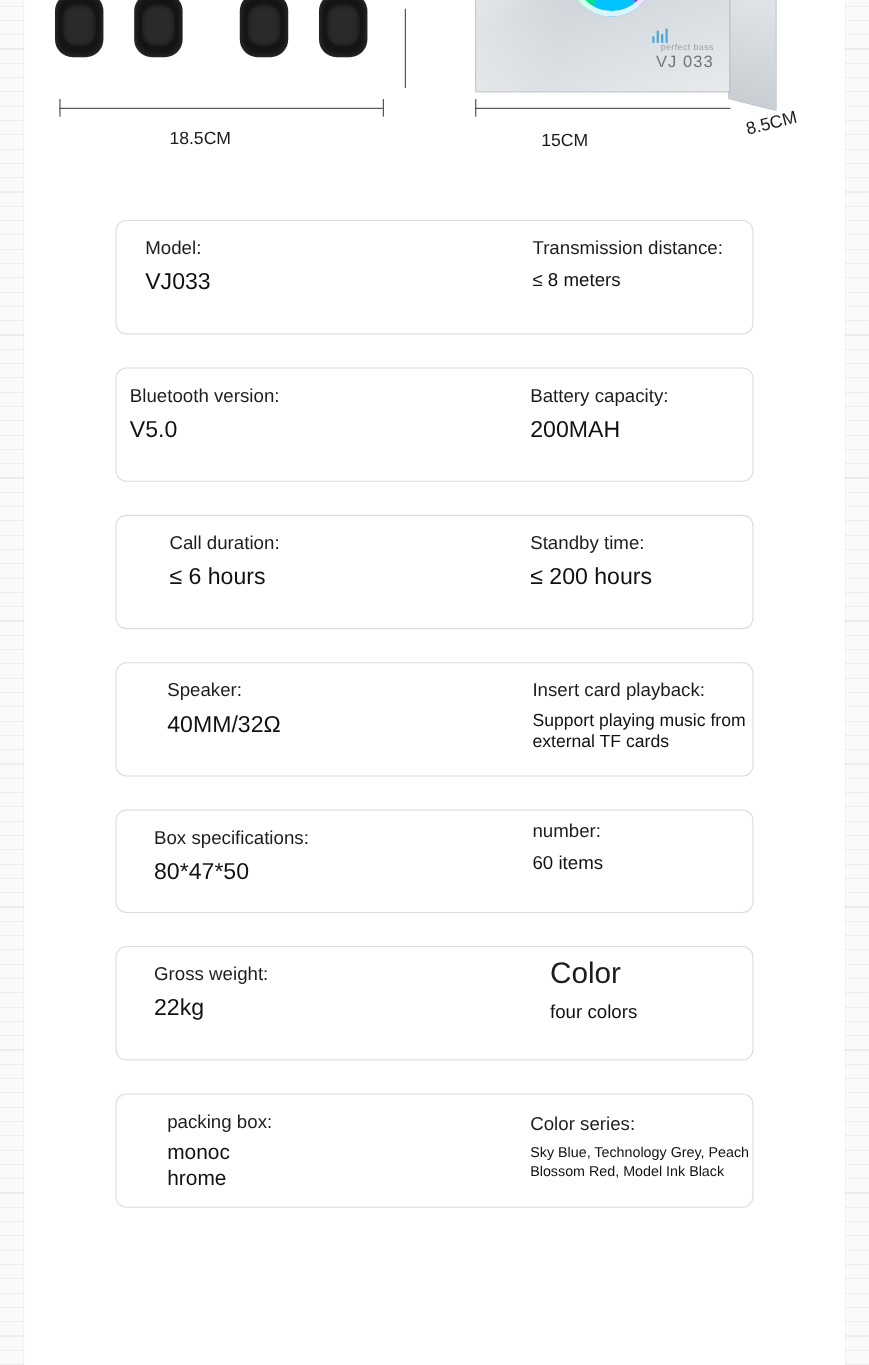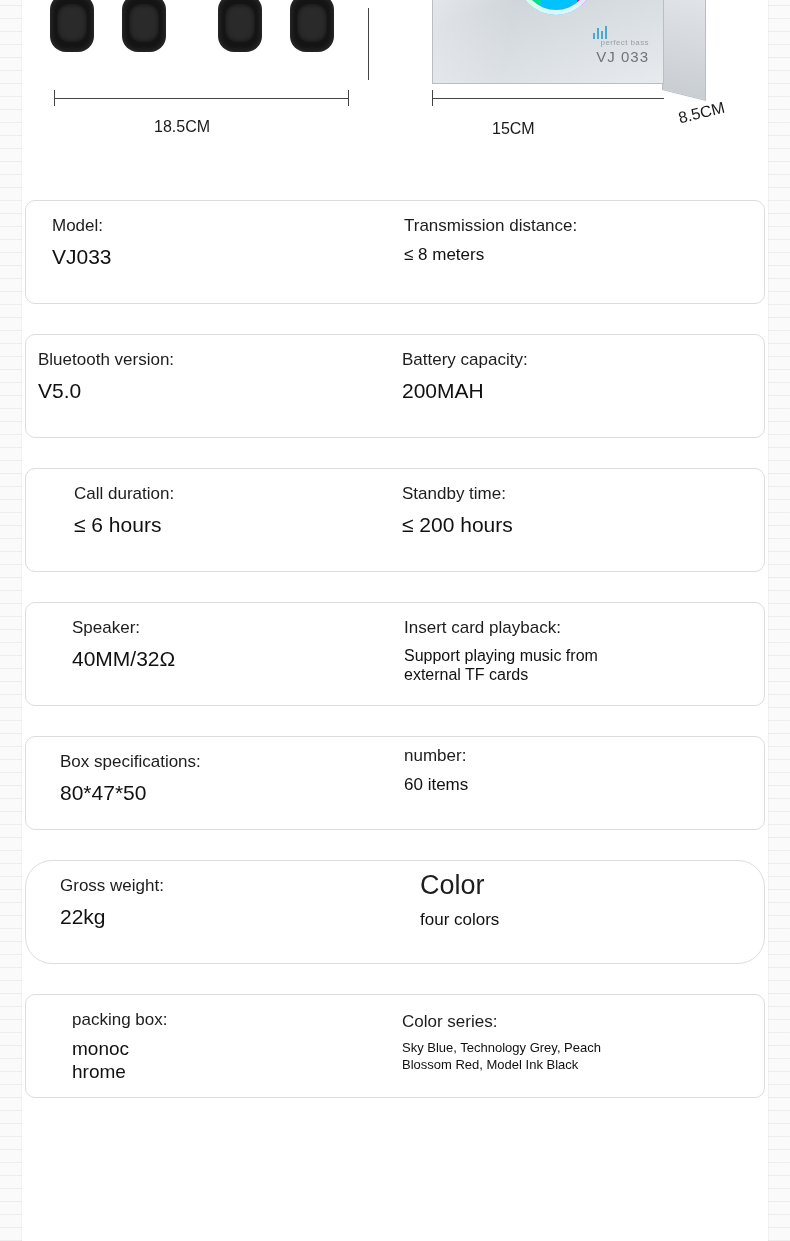--- a/index.html
+++ b/index.html
@@ -232,21 +232,21 @@
   
   .spec-list {
     position: absolute;
     left: 0;
     top: 200px;
     width: 790px;
   }
   .spec-row {
     position: relative;
     margin: 0 auto 30px auto;
-    width: 740px;
+    width: 580px;
     min-height: 84px;
     border: 1px solid #ddd;
     border-radius: 10px;
     background: #fff;
     box-sizing: border-box;
   }
   .spec-row .cell {
     position: absolute;
     top: 14px;
   }
@@ -274,21 +274,21 @@
     word-break: break-all;
     font-size: 19px;
     line-height: 1.2;
   }
 
   .spec-row.r1 { height: 104px; }
   .spec-row.r2 { height: 104px; }
   .spec-row.r3 { height: 104px; }
   .spec-row.r4 { height: 104px; }
   .spec-row.r5 { height: 94px; }
-  .spec-row.r6 { height: 104px; border-radius: 27px; }
+  .spec-row.r6 { height: 104px; }
   .spec-row.r7 { height: 104px; }
 </style>
 </head>
 <body>
 
 <div class="page-bg"></div>
 <div class="page-sheet"></div>
 
 <div class="content">
 

